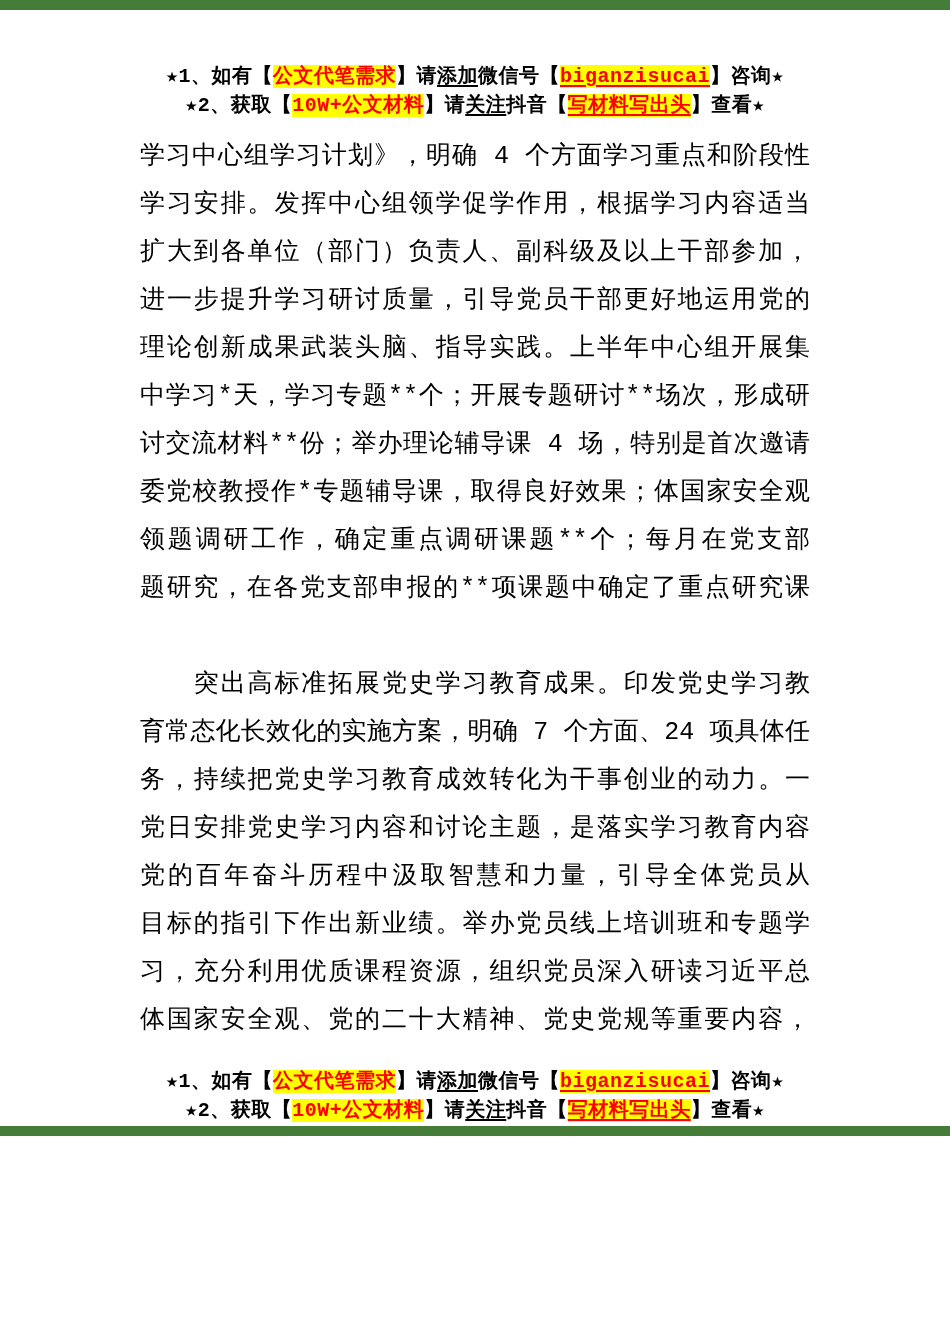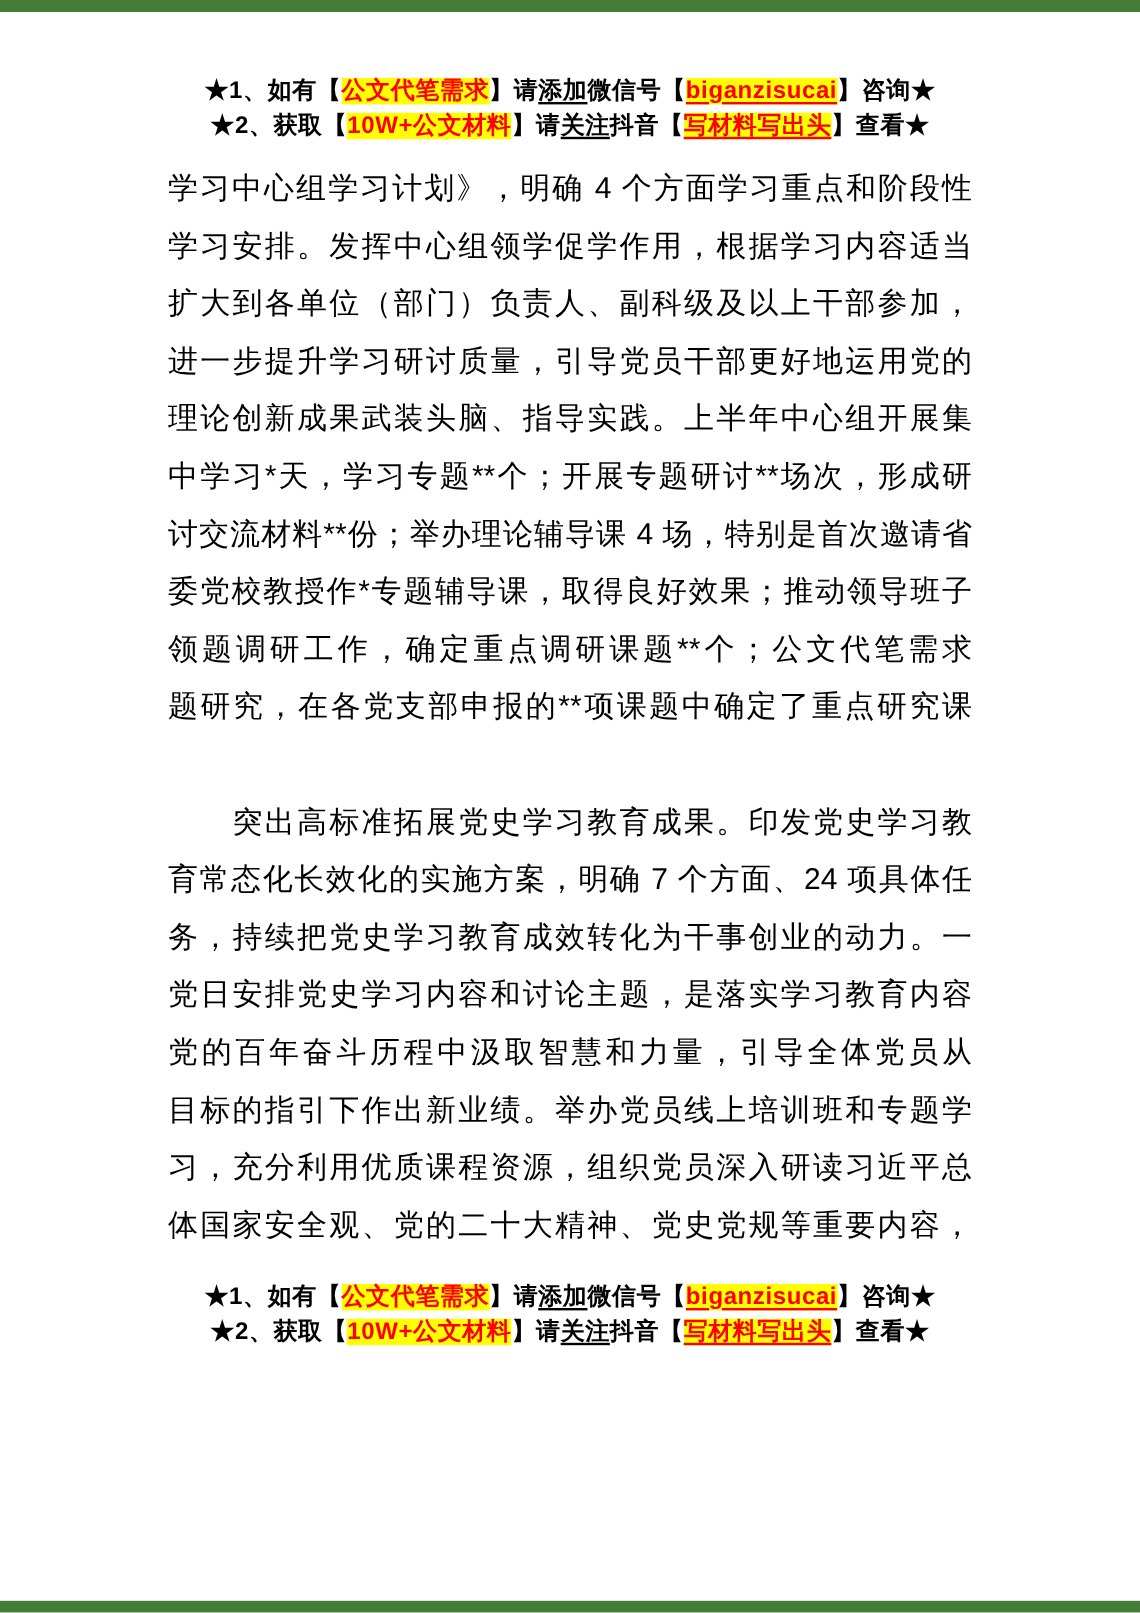--- a/index.html
+++ b/index.html
@@ -1,21 +1,21 @@
 <!DOCTYPE html>
 <html style="--green: #457c38; --hl: #ffff00; --red: #ff0000; --page-bg: #ffffff;"><head>
 <meta charset="utf-8">
 <style>
   html,body{margin:0;padding:0;background:#ffffff;}
   .page{
     position:relative;
-    width:950px;height:1344px;
+    width:950px;height:1136px;
     background:var(--page-bg,#ffffff);
     overflow:hidden;
-    font-family:Liberation Sans, sans-serif;
+    font-family:Liberation Mono, monospace;
     color:#000;
   }
   .green-bar{
     position:absolute;left:0;width:100%;height:10px;
     background:var(--green,#457c38);
   }
   .green-bar.top{top:0;}
   .green-bar.bottom{bottom:0;}
 
   .notice{
@@ -76,22 +76,22 @@
 
   <div class="document-body">
       <div class="paragraph">
         <div class="body-line">学习中心组学习计划》，明确 4 个方面学习重点和阶段性</div>
         <div class="body-line">学习安排。发挥中心组领学促学作用，根据学习内容适当</div>
         <div class="body-line">扩大到各单位（部门）负责人、副科级及以上干部参加，</div>
         <div class="body-line">进一步提升学习研讨质量，引导党员干部更好地运用党的</div>
         <div class="body-line">理论创新成果武装头脑、指导实践。上半年中心组开展集</div>
         <div class="body-line">中学习*天，学习专题**个；开展专题研讨**场次，形成研</div>
         <div class="body-line">讨交流材料**份；举办理论辅导课 4 场，特别是首次邀请省</div>
-        <div class="body-line">委党校教授作*专题辅导课，取得良好效果；推动领导班子</div>
-        <div class="body-line">领题调研工作，确定重点调研课题**个；公文代笔需求</div>
+        <div class="body-line">委党校教授作*专题辅导课，取得良好效果；体国家安全观</div>
+        <div class="body-line">领题调研工作，确定重点调研课题**个；每月在党支部</div>
         <div class="body-line">题研究，在各党支部申报的**项课题中确定了重点研究课</div>
       </div>
       <div class="paragraph">
         <div class="body-line">　　突出高标准拓展党史学习教育成果。印发党史学习教</div>
         <div class="body-line">育常态化长效化的实施方案，明确 7 个方面、24 项具体任</div>
         <div class="body-line">务，持续把党史学习教育成效转化为干事创业的动力。一</div>
         <div class="body-line">党日安排党史学习内容和讨论主题，是落实学习教育内容</div>
         <div class="body-line">党的百年奋斗历程中汲取智慧和力量，引导全体党员从</div>
         <div class="body-line">目标的指引下作出新业绩。举办党员线上培训班和专题学</div>
         <div class="body-line">习，充分利用优质课程资源，组织党员深入研读习近平总</div>

